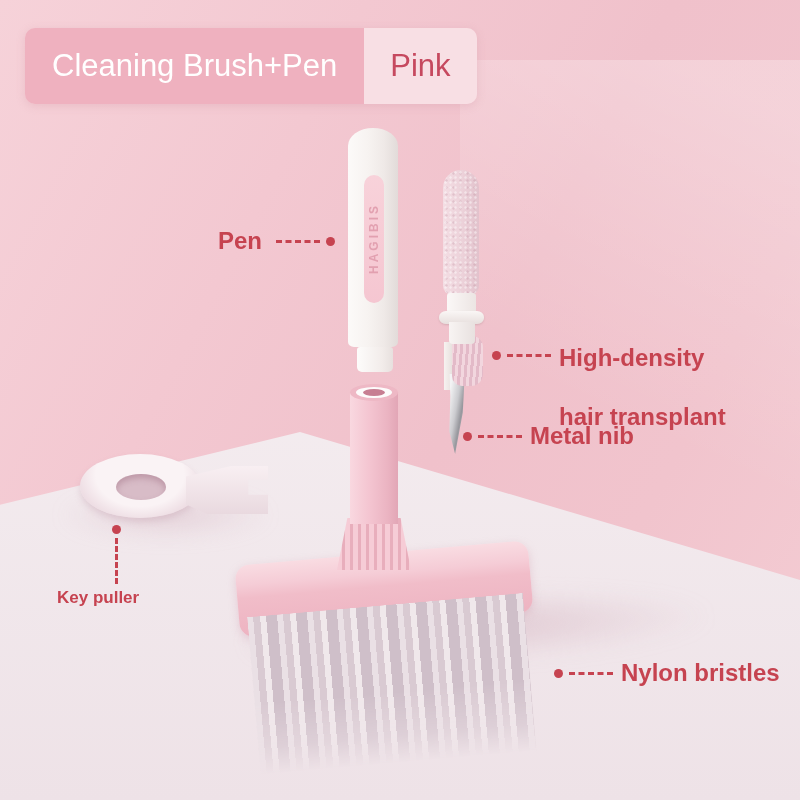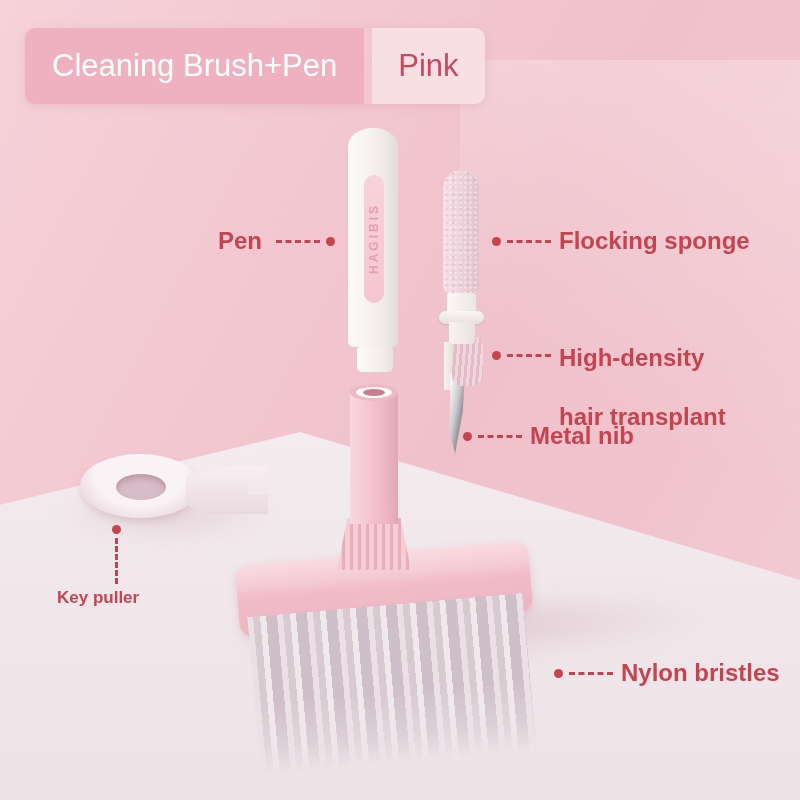--- a/index.html
+++ b/index.html
@@ -21,21 +21,21 @@
     background:radial-gradient(ellipse at 42% 45%,rgba(203,163,178,.5),rgba(203,163,178,0) 72%);}
   .shadow-kp{left:58px;top:492px;width:215px;height:46px;
     background:radial-gradient(ellipse,rgba(208,172,186,.45),rgba(208,172,186,0) 70%);}
 
   
   .badge{position:absolute;left:25px;top:28px;height:76px;display:flex;
     border-radius:10px;overflow:hidden;box-shadow:0 2px 8px rgba(208,148,163,.30);}
   .badge-left{background:var(--header-bg);color:var(--header-text);
     font-size:31px;padding:0 27px;display:flex;align-items:center;}
   .badge-right{background:var(--variant-bg);color:var(--variant-text);
-    font-size:31px;padding:0 26px;display:flex;align-items:center;margin-left:8px;}
+    font-size:31px;padding:0 26px;display:flex;align-items:center;}
 
   
   .pen-body{position:absolute;left:348px;top:128px;width:50px;height:219px;
     background:linear-gradient(90deg,#fcfaf9 0%,#f7f3f1 40%,#efe9e7 72%,#e2dbd9 100%);
     border-radius:25px 25px 6px 6px / 18px 18px 5px 5px;}
   .pen-panel{position:absolute;left:364px;top:175px;width:20px;height:128px;border-radius:10px;
     background:linear-gradient(180deg,#f8d2da,#f5c6d1);
     display:flex;align-items:center;justify-content:center;}
   .pen-brand{writing-mode:vertical-rl;transform:rotate(180deg);
     font-size:12px;font-weight:700;letter-spacing:3px;color:var(--brand-text);}
@@ -155,25 +155,20 @@
   <div class="collar-top"></div>
   <div class="collar-flange"></div>
   <div class="collar-low"></div>
 
   <div class="callout" style="left:218px;top:227px;">
     <span>Pen</span>
     <span class="dash dash-r"></span>
     <span class="dot"></span>
   </div>
 
-  <div class="callout" style="left:492px;top:227px;">
-    <span class="dot"></span>
-    <span class="dash dash-l"></span>
-    <span>Flocking sponge</span>
-  </div>
 
   <div class="callout row-top" style="left:492px;top:344px;">
     <span class="lead-wrap">
       <span class="dot"></span>
       <span class="dash dash-l"></span>
     </span>
     <span class="two-line">
       <span>High-density</span>
       <span>hair transplant</span>
     </span>

